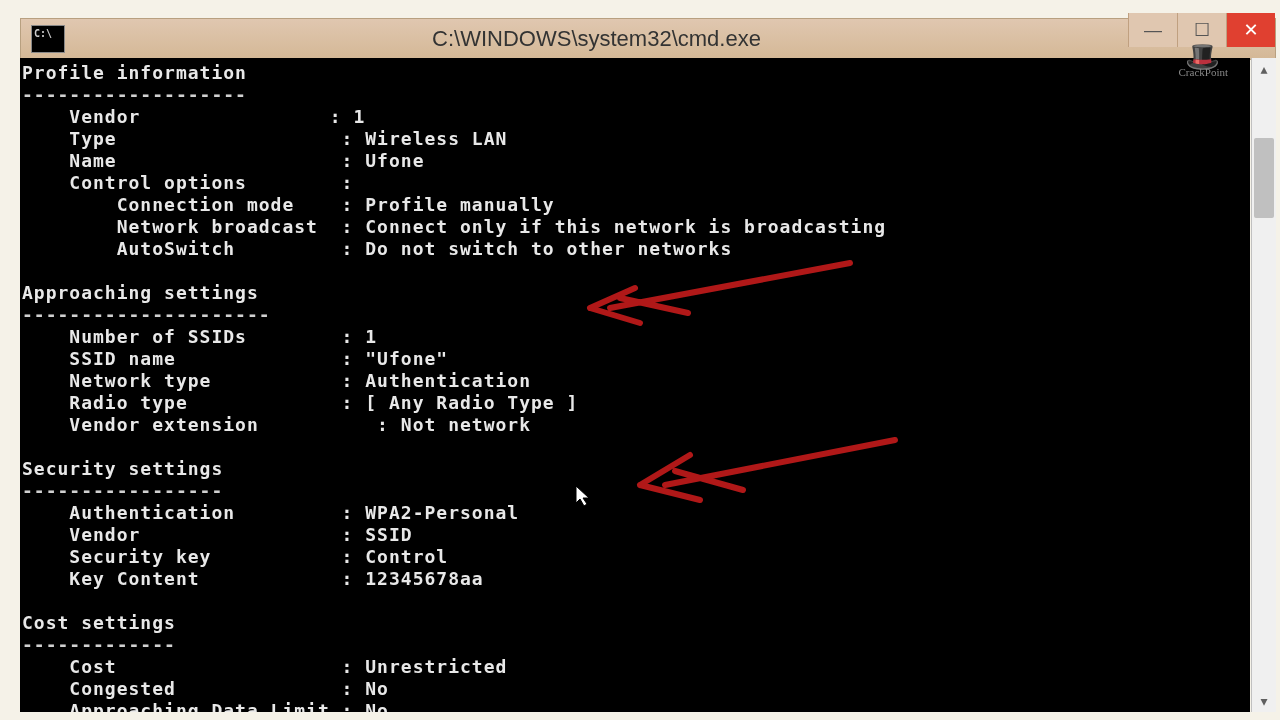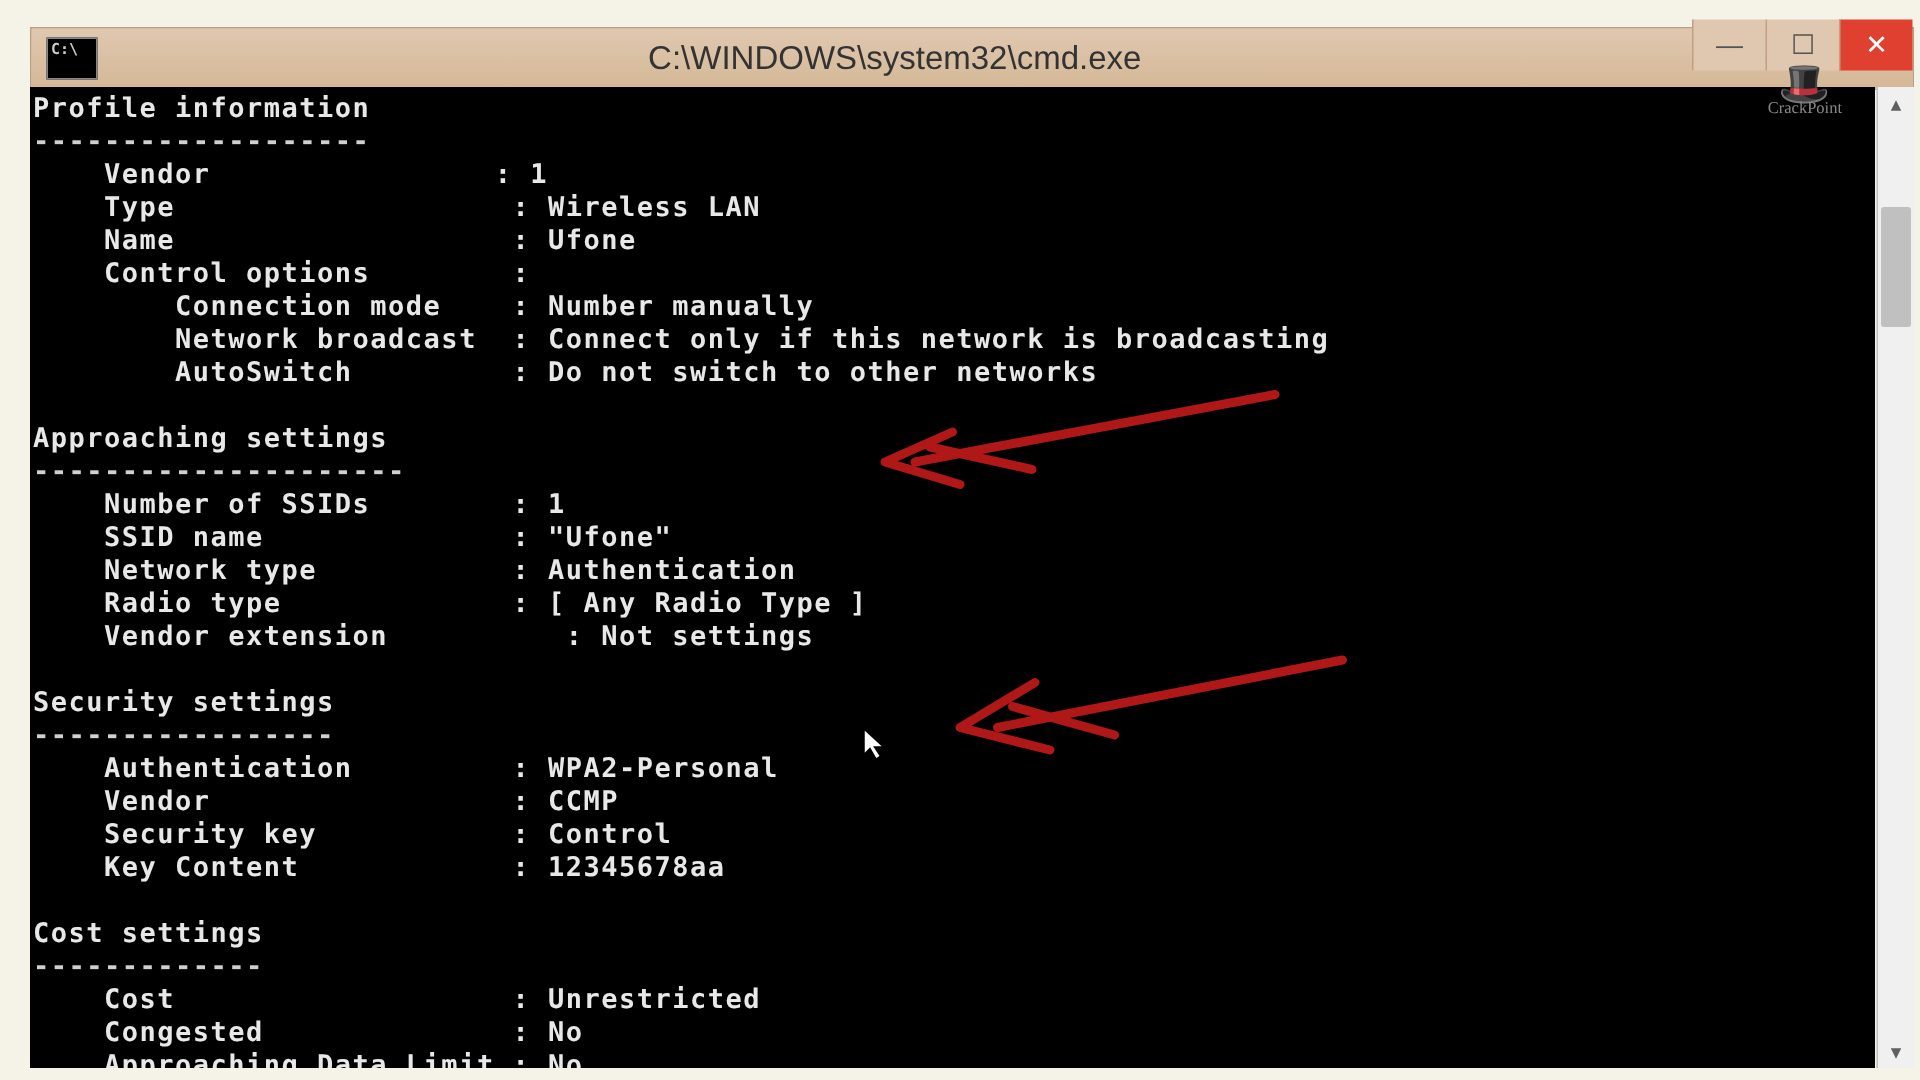--- a/index.html
+++ b/index.html
@@ -38,36 +38,36 @@
     </div>
   </div>
 
   <div class="terminal">
 <pre><span>Profile information</span>
 <span class="dash">-------------------</span>
 <span>    Vendor                </span><span>: 1</span>
 <span>    Type                   </span><span>: Wireless LAN</span>
 <span>    Name                   </span><span>: Ufone</span>
 <span>    Control options        </span><span>:</span>
-<span>        Connection mode    </span><span>: Number manually</span>
+<span>        Connection mode    </span><span>: Profile manually</span>
 <span>        Network broadcast  </span><span>: Connect only if this network is broadcasting</span>
 <span>        AutoSwitch         </span><span>: Do not switch to other networks</span>
 
 <span>Approaching settings</span>
 <span class="dash">---------------------</span>
 <span>    Number of SSIDs        </span><span>: 1</span>
 <span>    SSID name              </span><span>: "Ufone"</span>
 <span>    Network type           </span><span>: Authentication</span>
 <span>    Radio type             </span><span>: [ Any Radio Type ]</span>
-<span>    Vendor extension       </span><span>   : Not settings</span>
+<span>    Vendor extension       </span><span>   : Not network</span>
 
 <span>Security settings</span>
 <span class="dash">-----------------</span>
 <span>    Authentication         </span><span>: WPA2-Personal</span>
-<span>    Vendor                 </span><span>: CCMP</span>
+<span>    Vendor                 </span><span>: SSID</span>
 <span>    Security key           </span><span>: Control</span>
 <span>    Key Content            </span><span>: 12345678aa</span>
 
 <span>Cost settings</span>
 <span class="dash">-------------</span>
 <span>    Cost                   </span><span>: Unrestricted</span>
 <span>    Congested              </span><span>: No</span>
 <span>    Approaching Data Limit </span><span>: No</span>
 
 

